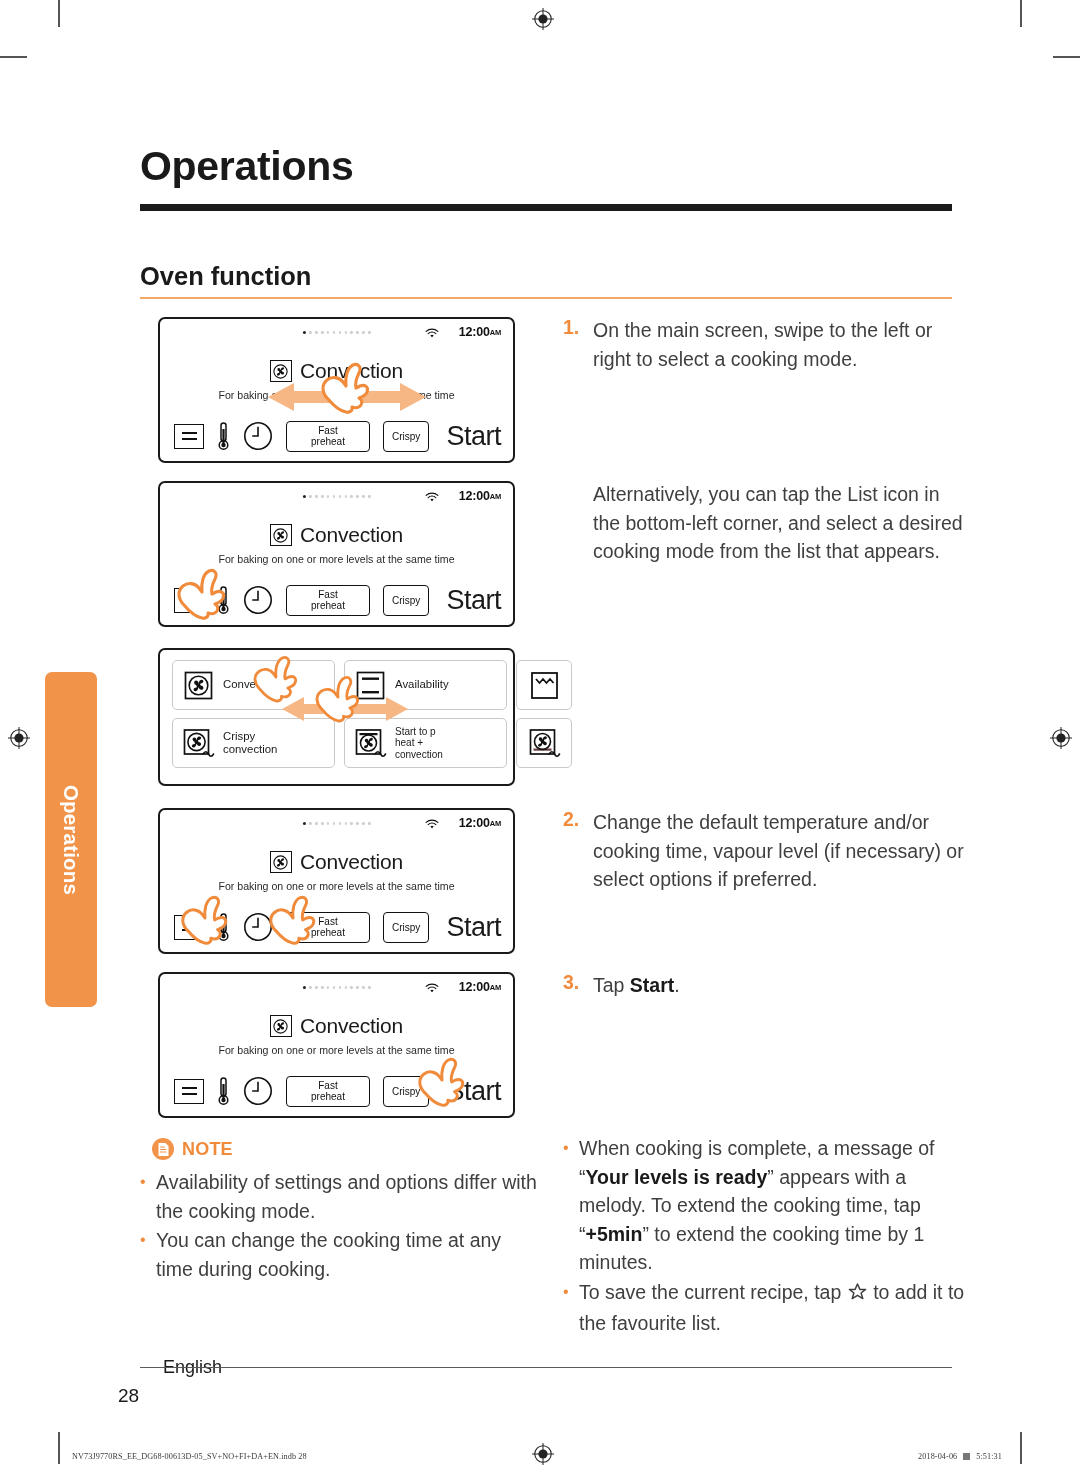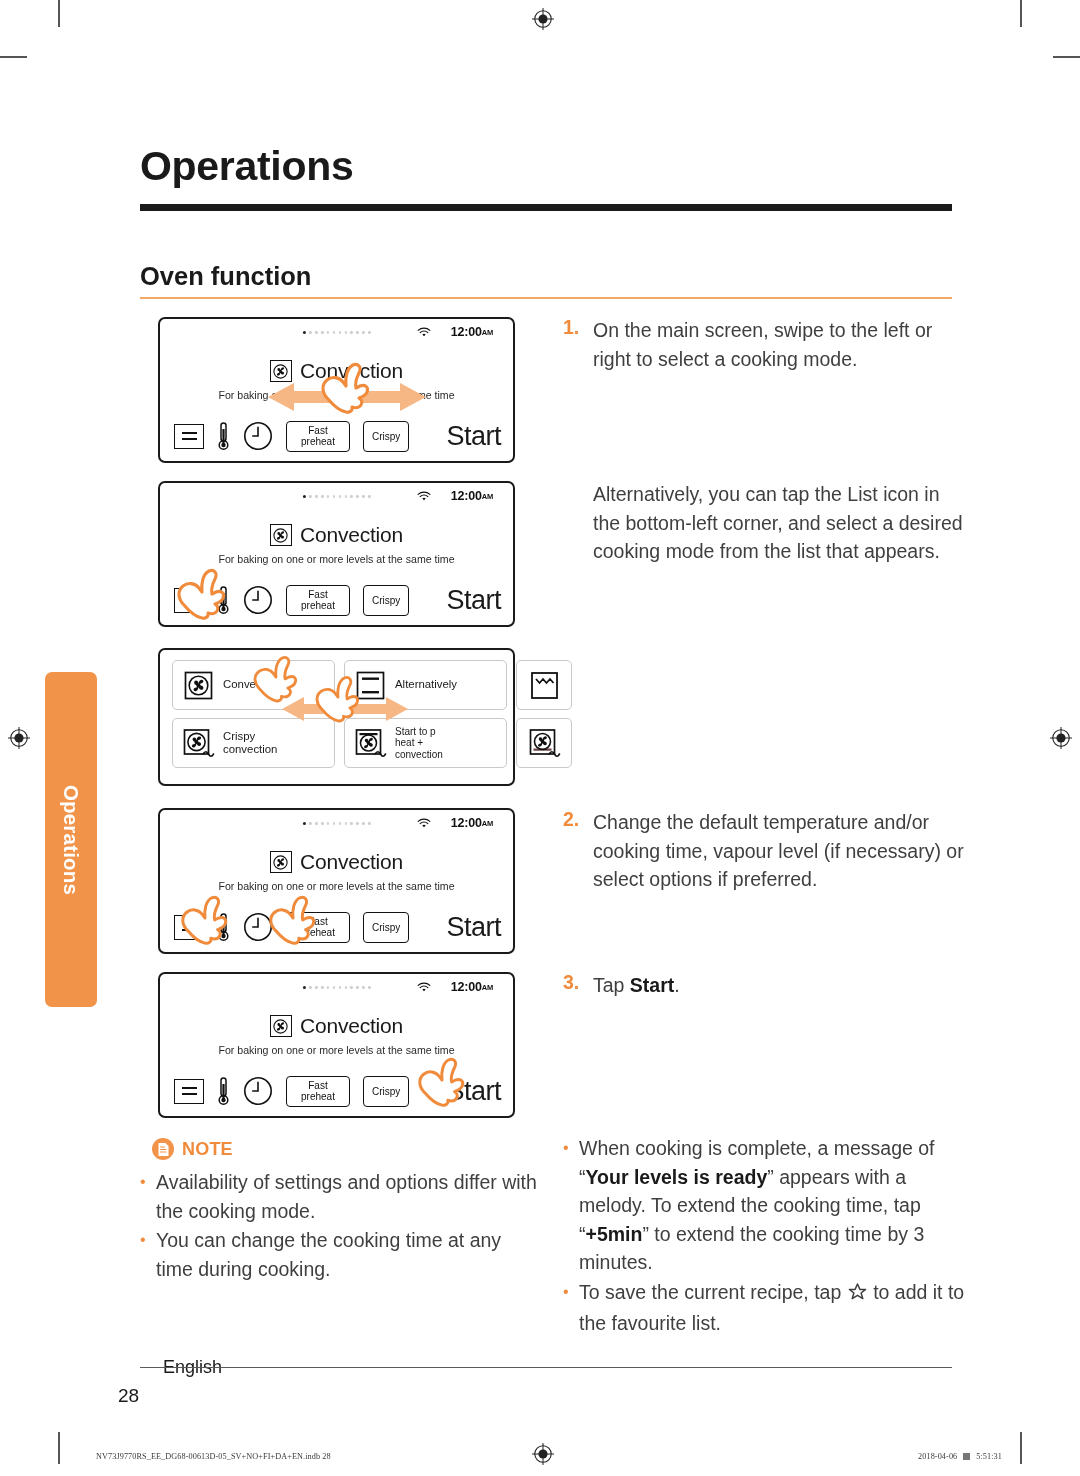--- a/index.html
+++ b/index.html
@@ -61,21 +61,21 @@
   .statusbar{
     position:absolute;left:0;right:0;top:5px;height:18px;
   }
   .dots{
     position:absolute;left:50%;top:7px;transform:translateX(-50%);
     display:flex;gap:3.3px;align-items:center;
   }
   .dots i{width:2.6px;height:2.6px;background:#cfcfcf;border-radius:50%;display:block;}
   .dots i.on{background:#222;width:3.4px;height:3.4px;}
   .statusright{
-    position:absolute;right:20px;top:1px;display:flex;align-items:center;gap:20px;
+    position:absolute;right:12px;top:1px;display:flex;align-items:flex-end;gap:20px;
   }
   .wifi{width:14px;height:11px;display:block;}
   .clock-text{font-size:12.5px;font-weight:700;color:#111;letter-spacing:-.2px;}
   .clock-text sup{font-size:7.5px;font-weight:700;vertical-align:1px;}
 
   .mode-row{
     position:absolute;left:0;right:0;top:40px;
     display:flex;align-items:center;justify-content:center;gap:8px;
   }
   .mode-ico{
@@ -93,21 +93,21 @@
     position:absolute;left:14px;right:12px;bottom:9px;
     display:flex;align-items:center;gap:13px;
   }
   .ctrl-list{
     width:30px;height:25px;border:1.8px solid #111;box-sizing:border-box;
     display:flex;flex-direction:column;justify-content:center;align-items:center;gap:4px;
   }
   .ctrl-list span{display:block;width:15px;height:1.9px;background:#111;}
   .ctrl-svg{display:block;}
   .opt-btn{
-    border:1.6px solid #111;border-radius:4px;padding:3px 6px;
+    border:1.6px solid #111;border-radius:4px;padding:3px 16px;
     font-size:10px;line-height:11.5px;text-align:center;color:#111;background:#fff;
   }
   .opt-btn.two-line{min-width:50px;}
   .start-btn{
     margin-left:auto;font-size:27px;color:#1a1a1a;letter-spacing:-.5px;
   }
 
   
   .list-grid{
     position:absolute;left:12px;top:10px;right:0;
@@ -162,21 +162,21 @@
     position:absolute;left:118px;top:1355px;font-size:19px;color:#1a1a1a;margin-top:30px;
   }
   .pagelang{
     position:absolute;left:163px;top:1357px;font-size:18px;color:#1a1a1a;
   }
   .footer-rule{
     position:absolute;left:140px;top:1367px;width:812px;height:1.4px;background:#5a5a5a;
   }
   .print-left{
     position:absolute;left:72px;top:1452px;font-size:8.2px;color:#3a3a3a;
-    font-family:"Liberation Serif", serif;letter-spacing:.1px;margin-left:24px;
+    font-family:"Liberation Serif", serif;letter-spacing:.1px;
   }
   .print-right{
     position:absolute;right:78px;top:1452px;font-size:8.2px;color:#3a3a3a;
     font-family:"Liberation Serif", serif;letter-spacing:.1px;
     display:flex;align-items:center;gap:6px;
   }
   .tiny-sq{display:inline-block;width:7px;height:7px;background:#777;}
 </style>
 </head>
 <body>
@@ -422,21 +422,21 @@
 
       <div class="list-col">
         <div class="list-cell">
           <span class="cell-ico">
             <svg width="33" height="33" viewBox="0 0 33 33">
                 <rect x="3.5" y="3.5" width="26" height="26" fill="none" stroke="#111" stroke-width="1.7"></rect>
                 <rect x="8" y="8.5" width="17" height="2.4" fill="#111"></rect>
                 <rect x="8" y="22" width="17" height="2.4" fill="#111"></rect>
               </svg>
           </span>
-          <span class="list-cell-label">Alternatively</span>
+          <span class="list-cell-label">Availability</span>
         </div>
         <div class="list-cell">
           <span class="cell-ico">
             <svg width="33" height="33" viewBox="0 0 33 33">
                 <rect x="2.5" y="3" width="24" height="24" fill="none" stroke="#111" stroke-width="1.7"></rect>
                 <rect x="5.5" y="6" width="18" height="2.2" fill="#111"></rect>
                 <circle cx="14.5" cy="16" r="8" fill="none" stroke="#111" stroke-width="1.6"></circle>
                 <circle cx="14.5" cy="16" r="1.9" fill="#111"></circle>
                 <path d="M14.5 14.1 C14.5 11 10.5 10.9 10.8 13.6 C11 15.5 13.1 16 14.5 16" fill="#111"></path>
                 <path d="M16.4 16 C19.5 16 19.6 20 16.9 19.7 C15 19.5 14.5 17.4 14.5 16" fill="#111"></path>
@@ -659,21 +659,21 @@
   </div>
 
   <div class="step" style="left:563px;top:971px;width:400px;">
     <span class="step-num">3.</span>
     <span class="step-body"><span>Tap </span><b>Start</b><span>.</span></span>
   </div>
 
   <div class="bullets" style="left:563px;top:1134px;width:405px;">
     <div class="bullet">
       <span class="bullet-dot">•</span>
-      <span class="bullet-txt"><span>When cooking is complete, a message of “</span><b>Your levels is ready</b><span>” appears with a melody. To extend the cooking time, tap “</span><b>+5min</b><span>” to extend the cooking time by 3 minutes.</span></span>
+      <span class="bullet-txt"><span>When cooking is complete, a message of “</span><b>Your levels is ready</b><span>” appears with a melody. To extend the cooking time, tap “</span><b>+5min</b><span>” to extend the cooking time by 1 minutes.</span></span>
     </div>
     <div class="bullet">
       <span class="bullet-dot">•</span>
       <span class="bullet-txt"><span>To save the current recipe, tap </span><span style="display:inline-block;vertical-align:-3px;"><svg width="21" height="20" viewBox="0 0 21 20">
               <path d="M10.5 2 L12.9 7.4 L18.6 7.4 L14.1 11 L15.8 16.6 L10.5 13.3 L5.2 16.6 L6.9 11 L2.4 7.4 L8.1 7.4 Z" fill="none" stroke="#3f3f3f" stroke-width="1.5" stroke-linejoin="round"></path>
             </svg></span><span> to add it to the favourite list.</span></span>
     </div>
   </div>
 
   <div class="note-head">

